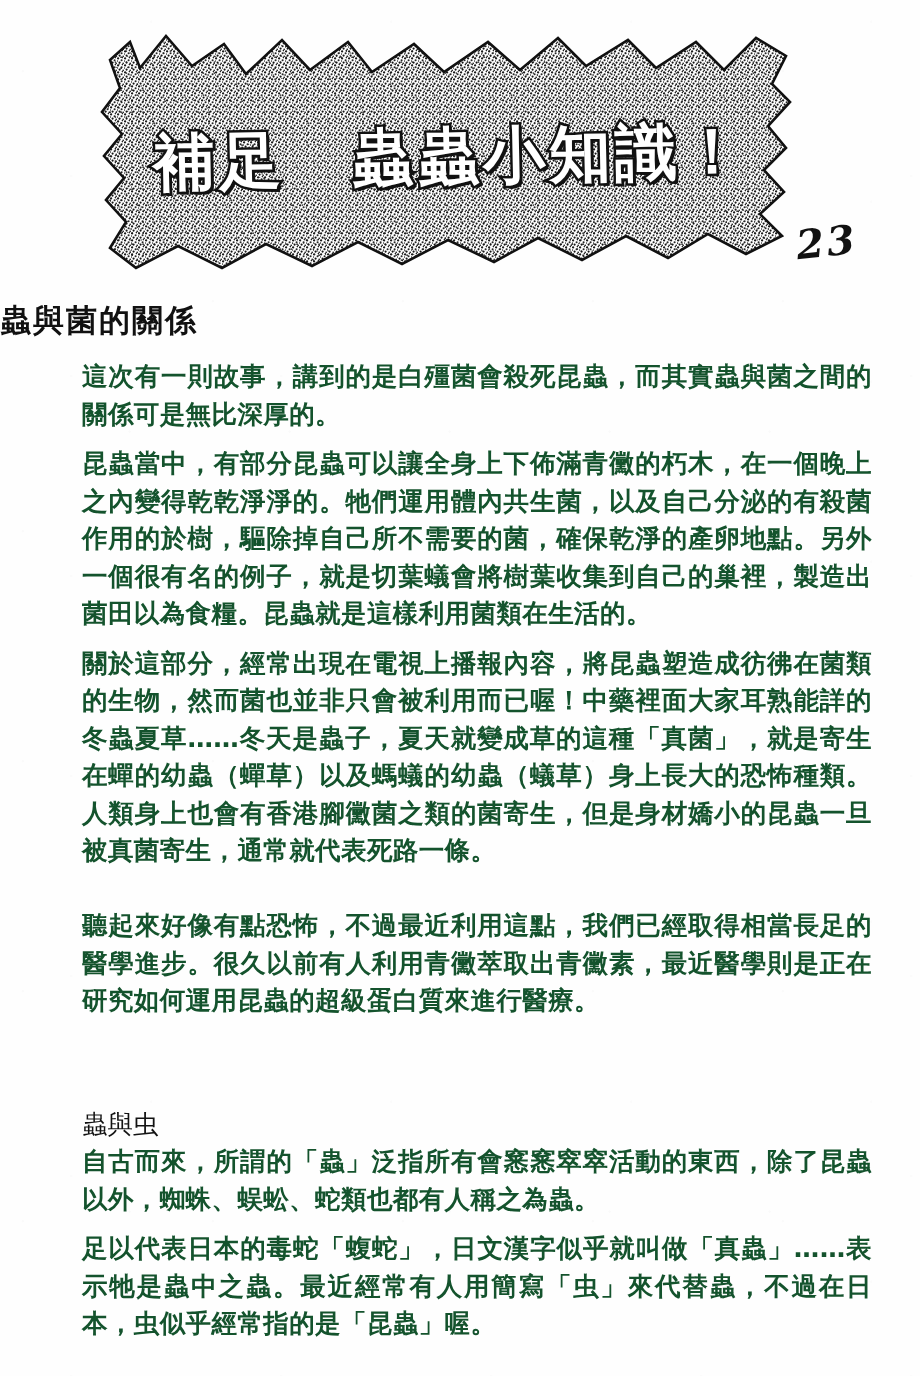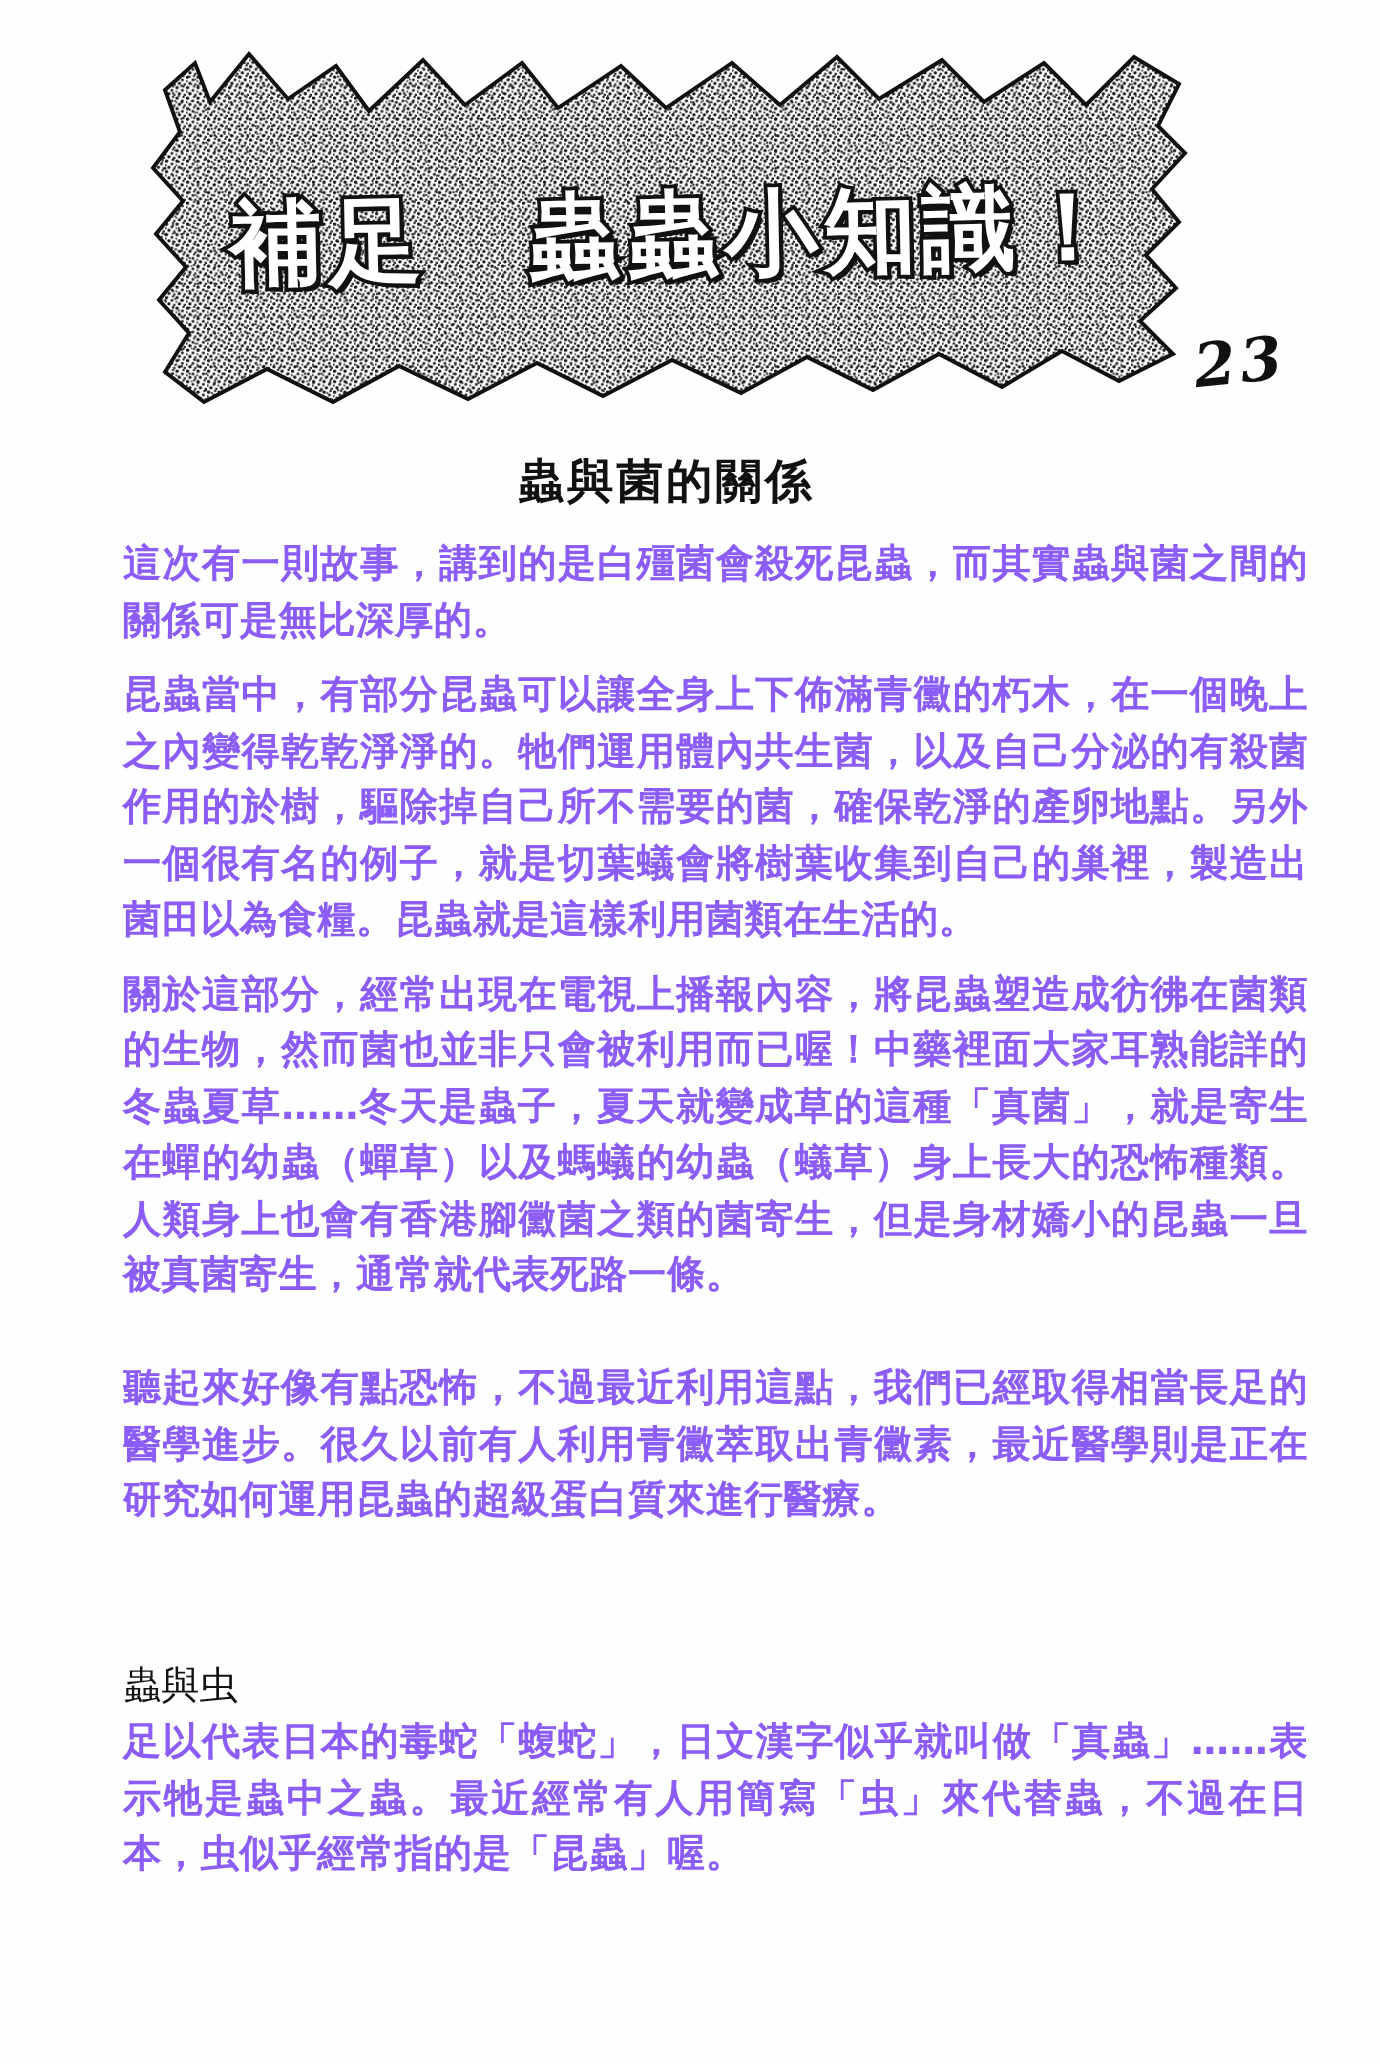--- a/index.html
+++ b/index.html
@@ -83,21 +83,21 @@
     transform: rotate(-6deg);
     letter-spacing: 3px;
   }
 
   
   .heading {
     position: absolute;
     left: 0;
     top: 300px;
     width: 888px;
-    text-align: center;
+    text-align: left;
     font-size: 31px;
     font-weight: 700;
     letter-spacing: 2px;
     color: #111;
   }
 
   .body {
     position: absolute;
     left: 82px;
     top: 358px;
@@ -105,21 +105,21 @@
   }
 
   .para {
     font-size: 25.5px;
     line-height: 37.5px;
     letter-spacing: 0.4px;
     font-weight: 700;
     text-align: justify;
     text-justify: inter-character;
     margin: 0;
-    color: #8b5cf6;
+    color: #14532d;
   }
   .para + .para { margin-top: 12px; }
 
   .spacer-line { height: 37.5px; }
   .spacer-block { height: 86px; }
 
   .subheading {
     font-size: 25.5px;
     line-height: 37.5px;
     font-weight: 400;
@@ -188,17 +188,18 @@
     <p class="para">昆蟲當中，有部分昆蟲可以讓全身上下佈滿青黴的朽木，在一個晚上之內變得乾乾淨淨的。牠們運用體內共生菌，以及自己分泌的有殺菌作用的於樹，驅除掉自己所不需要的菌，確保乾淨的產卵地點。另外一個很有名的例子，就是切葉蟻會將樹葉收集到自己的巢裡，製造出菌田以為食糧。昆蟲就是這樣利用菌類在生活的。</p>
     <p class="para">關於這部分，經常出現在電視上播報內容，將昆蟲塑造成彷彿在菌類的生物，然而菌也並非只會被利用而已喔！中藥裡面大家耳熟能詳的冬蟲夏草……冬天是蟲子，夏天就變成草的這種「真菌」，就是寄生在蟬的幼蟲（蟬草）以及螞蟻的幼蟲（蟻草）身上長大的恐怖種類。人類身上也會有香港腳黴菌之類的菌寄生，但是身材嬌小的昆蟲一旦被真菌寄生，通常就代表死路一條。</p>
 
     <div class="spacer-line"></div>
 
     <p class="para">聽起來好像有點恐怖，不過最近利用這點，我們已經取得相當長足的醫學進步。很久以前有人利用青黴萃取出青黴素，最近醫學則是正在研究如何運用昆蟲的超級蛋白質來進行醫療。</p>
 
     <div class="spacer-block"></div>
 
     <p class="subheading">蟲與虫</p>
+    <p class="para">自古而來，所謂的「蟲」泛指所有會窸窸窣窣活動的東西，除了昆蟲以外，蜘蛛、蜈蚣、蛇類也都有人稱之為蟲。</p>
     <p class="para">足以代表日本的毒蛇「蝮蛇」，日文漢字似乎就叫做「真蟲」……表示牠是蟲中之蟲。最近經常有人用簡寫「虫」來代替蟲，不過在日本，虫似乎經常指的是「昆蟲」喔。</p>
 
   </div>
 
 </div>
 
 </body></html>

